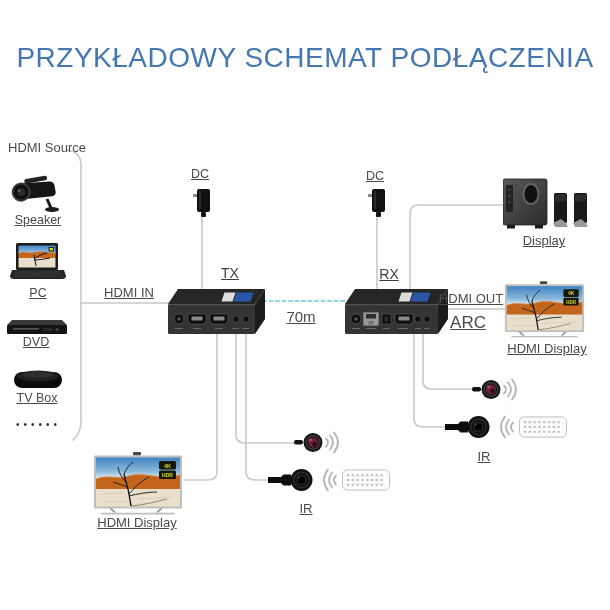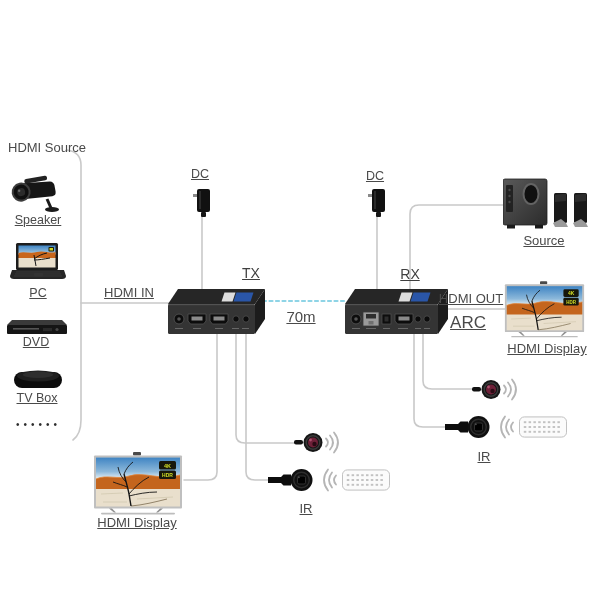--- a/index.html
+++ b/index.html
@@ -3,21 +3,21 @@
 <meta charset="utf-8">
 <style>
   html,body{margin:0;padding:0;background:#fff;}
   .canvas{position:relative;width:610px;height:610px;background:#ffffff;
           font-family:"Liberation Sans",sans-serif;overflow:hidden;}
   .title{position:absolute;left:0;right:0;top:42px;text-align:center;
          font-size:28px;font-weight:300;letter-spacing:.5px;color:#4577b0;}
   .lbl{position:absolute;transform:translateX(-50%);font-size:12.5px;
        color:#4a4a4a;white-space:nowrap;line-height:1;text-decoration:underline;}
   .lbl-left{position:absolute;font-size:13px;color:#4a4a4a;white-space:nowrap;line-height:1;}
-  .lbl-big{font-size:14px;color:#3f3f3f;margin-left:21px;}
+  .lbl-big{font-size:14px;color:#3f3f3f;}
   .dots{position:absolute;font-size:10px;letter-spacing:4px;color:#2e2e2e;line-height:1;}
   .abs{position:absolute;}
   svg{display:block;}
   svg text{font-family:"Liberation Sans",sans-serif;}
 </style>
 </head>
 <body>
 
 <div class="canvas">
 
@@ -28,20 +28,21 @@
           <stop offset="70%" stop-color="#8cb8da"></stop>
         <stop offset="100%" stop-color="#d6e6f0"></stop>
       </linearGradient>
       <linearGradient id="subGrad" x1="0" y1="0" x2="1" y2="1">
         <stop offset="0%" stop-color="#5a5a5a"></stop>
           <stop offset="100%" stop-color="#2b2b2b"></stop>
       </linearGradient>
     </defs>
   </svg>
 
+  <div class="title">PRZYKŁADOWY SCHEMAT PODŁĄCZENIA</div>
 
   <svg class="abs" style="left:0;top:0" width="610" height="610">
     <g fill="none" stroke="#c9c9c9" stroke-width="1.6" stroke-linecap="round">
       <path d="M67,150 Q81,152 81,165 L81,420 Q81,434 73,440"></path>
       <path d="M81,303 L170,303"></path>
       <path d="M202,216 L202,298"></path>
       <path d="M377,216 L377,298"></path>
       <path d="M410,292 L410,214 Q410,205 419,205 L505,205"></path>
       <path d="M446,309 L505,309"></path>
       <path d="M217,328 L217,472 Q217,480 208,480 L184,480"></path>
@@ -188,21 +189,21 @@
       <rect x="51" y="16" width="13" height="30" rx="1.5" fill="#191919"></rect>
       <polygon points="52,18 63,16.5 63,24 52,25" fill="#2c2c2c"></polygon>
       <polygon points="50,46 58,42 63,46 65,50 52,50" fill="#9a9a9a"></polygon>
     </g>
     <g>
       <rect x="71" y="16" width="13" height="30" rx="1.5" fill="#191919"></rect>
       <polygon points="72,18 83,16.5 83,24 72,25" fill="#2c2c2c"></polygon>
       <polygon points="70,46 78,42 83,46 85,50 72,50" fill="#9a9a9a"></polygon>
     </g>
   </svg>
-  <div class="lbl" style="left:544px;top:234px;font-size:13px">Source</div>
+  <div class="lbl" style="left:544px;top:234px;font-size:13px">Display</div>
 
   <svg class="abs" style="left:504px;top:281px" width="81" height="58" viewBox="0 0 90 64">
     <rect x="40" y="0" width="8" height="3.5" rx="1" fill="#4a4a4a"></rect>
     <rect x="1" y="3.5" width="88" height="53" rx="1" fill="#bfbfbf"></rect>
     <rect x="3" y="5.5" width="84" height="49" fill="#e9dfcc"></rect>
     <rect x="3" y="5.5" width="84" height="20" fill="url(#skyGrad)"></rect>
     <path d="M3,27 C14,22 24,28 36,24 C52,19 66,29 87,23 L87,37 L3,37 Z" fill="#c4651d"></path>
     <path d="M3,27 C14,22 24,28 36,24 C52,19 66,29 87,23" fill="none" stroke="#e08136" stroke-width="0.8"></path>
     <path d="M8,42 L30,41 M44,47 L80,45 M10,50 L34,50" stroke="#cfc5ac" stroke-width="0.7"></path>
     <path d="M38,54 C50,53 62,50 74,47" stroke="#7c6c50" stroke-width="0.8" fill="none"></path>

